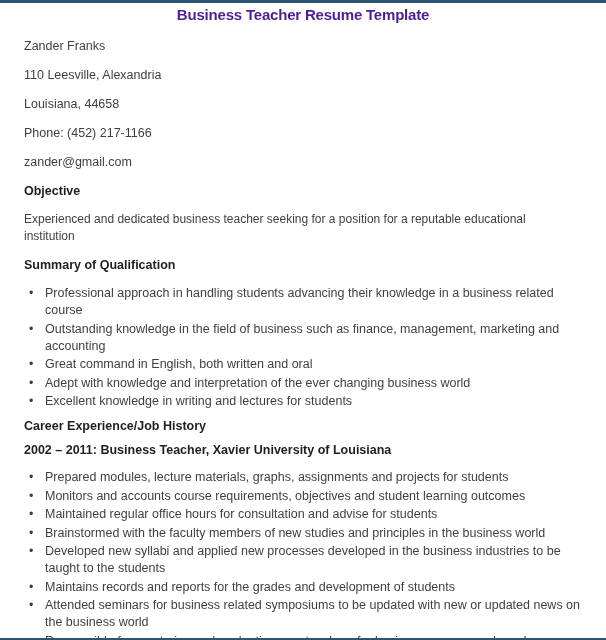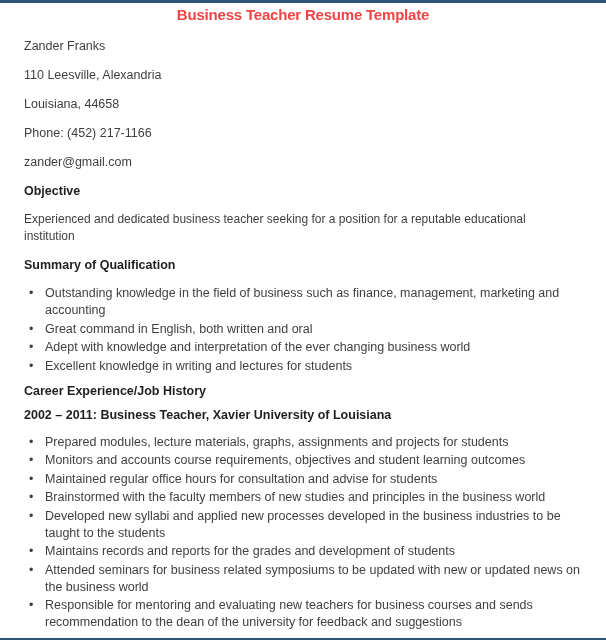--- a/index.html
+++ b/index.html
@@ -31,21 +31,21 @@
     height: 2px;
     background: #2d5375;
   }
   .content {
     padding: 3px 24px 0 24px;
   }
   .doc-title {
     text-align: center;
     font-size: 15px;
     font-weight: 700;
-    color: #ef4444;
+    color: #4c1d95;
     margin: 2px 0 0 0;
     line-height: 20px;
     letter-spacing: -0.2px;
   }
   .line {
     font-size: 12.5px;
     line-height: 16px;
     margin-top: 13px;
     color: #3f3f3f;
   }
@@ -116,20 +116,21 @@
       <div class="line">Louisiana, 44658</div>
       <div class="line">Phone: (452) 217-1166</div>
       <div class="line">zander@gmail.com</div>
     </div>
 
     <div class="section-heading">Objective</div>
     <div class="paragraph">Experienced and dedicated business teacher seeking for a position for a reputable educational institution</div>
 
     <div class="section-heading">Summary of Qualification</div>
     <ul class="bullets">
+      <li>Professional approach in handling students advancing their knowledge in a business related course</li>
       <li>Outstanding knowledge in the field of business such as finance, management, marketing and accounting</li>
       <li>Great command in English, both written and oral</li>
       <li>Adept with knowledge and interpretation of the ever changing business world</li>
       <li>Excellent knowledge in writing and lectures for students</li>
     </ul>
 
     <div class="section-heading heading-tight">Career Experience/Job History</div>
     <div class="job-title">2002 – 2011: Business Teacher, Xavier University of Louisiana</div>
     <ul class="bullets second">
       <li>Prepared modules, lecture materials, graphs, assignments and projects for students</li>

